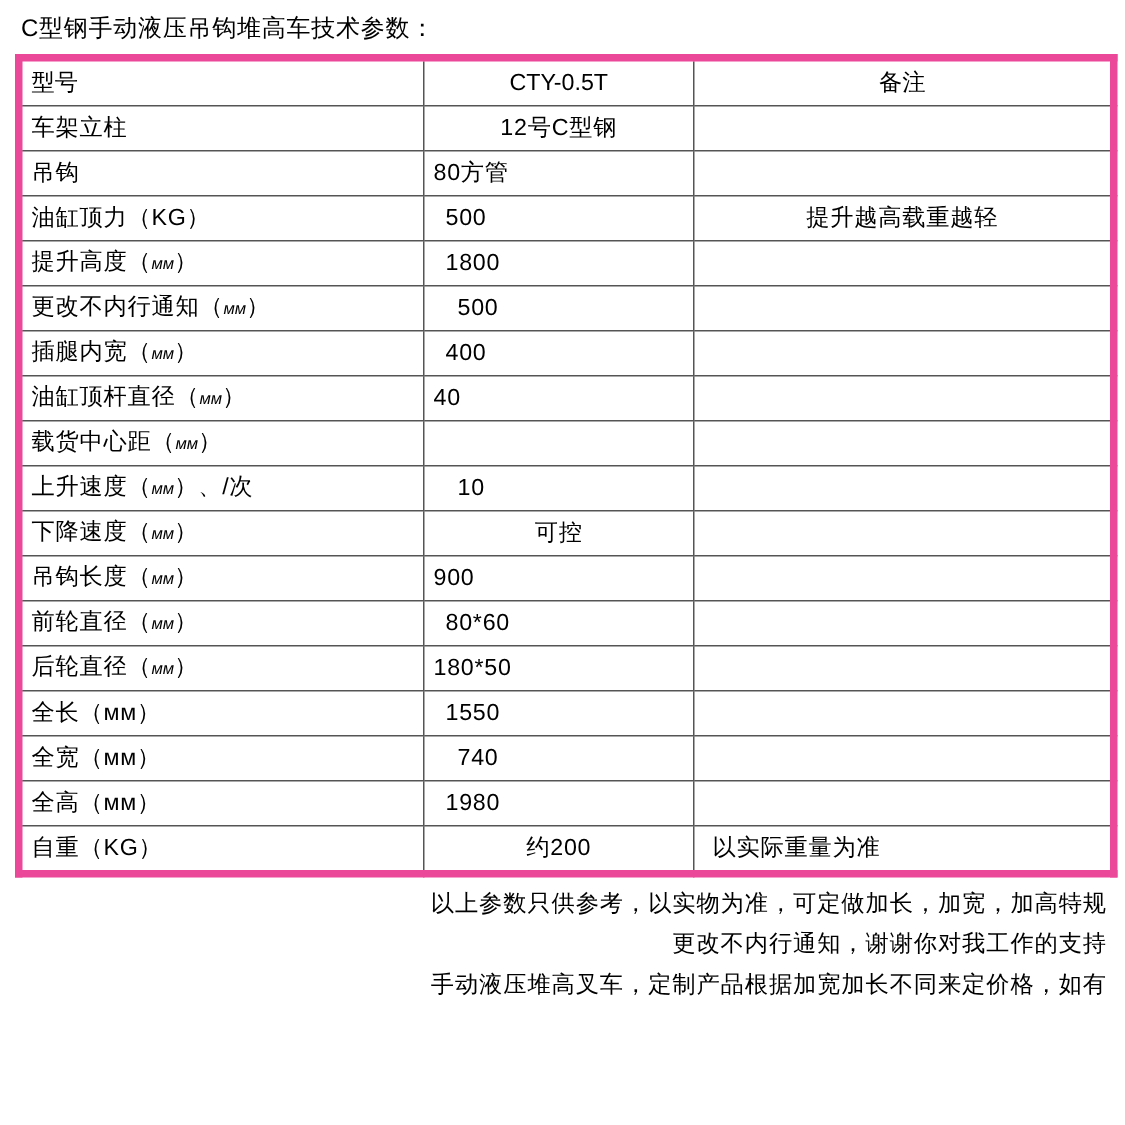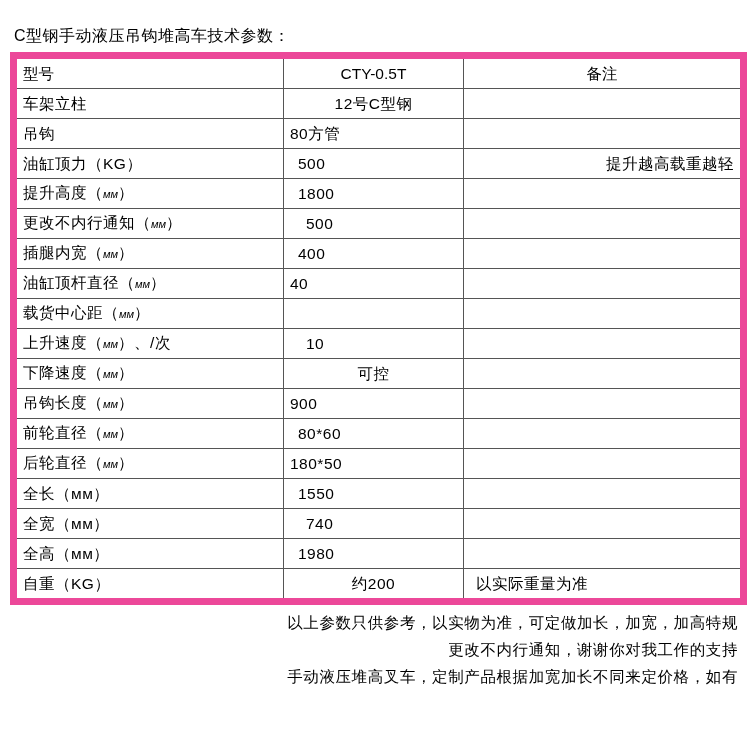--- a/index.html
+++ b/index.html
@@ -12,34 +12,34 @@
     height: 750px;
     font-family: "Liberation Sans", sans-serif;
     color: #000000;
     overflow: hidden;
   }
   .page {
     position: relative;
     width: 750px;
     height: 567px;
     box-sizing: border-box;
-    padding: 22px 10px 0 10px;
+    padding: 6px 10px 0 10px;
   }
   .doc-title {
     font-size: 16px;
     line-height: 24px;
     letter-spacing: 0.5px;
     margin: 2px 0 4px 4px;
     white-space: nowrap;
   }
   table.spec {
     width: 730px;
     border-collapse: collapse;
     table-layout: fixed;
-    border: 7px solid #ec4899;
+    border: 5px solid #ec4899;
   }
   table.spec td {
     border: 1px solid #555555;
     height: 29px;
     padding: 0 6px;
     font-size: 15.5px;
     line-height: 28px;
     vertical-align: middle;
     white-space: nowrap;
     overflow: hidden;
@@ -54,21 +54,21 @@
   }
   td.value {
     text-align: left;
     letter-spacing: 0.5px;
     margin-top: 24px;
   }
   td.value.center { text-align: center; }
   td.value.pad1 { padding-left: 14px; }
   td.value.pad2 { padding-left: 22px; }
   td.note {
-    text-align: right;
+    text-align: center;
     letter-spacing: 0.5px;
   }
   td.note.left {
     text-align: left;
     padding-left: 12px;
   }
   td.header-label { text-align: left; }
   td.header-value { text-align: center; }
   td.header-note  { text-align: center; }
 

